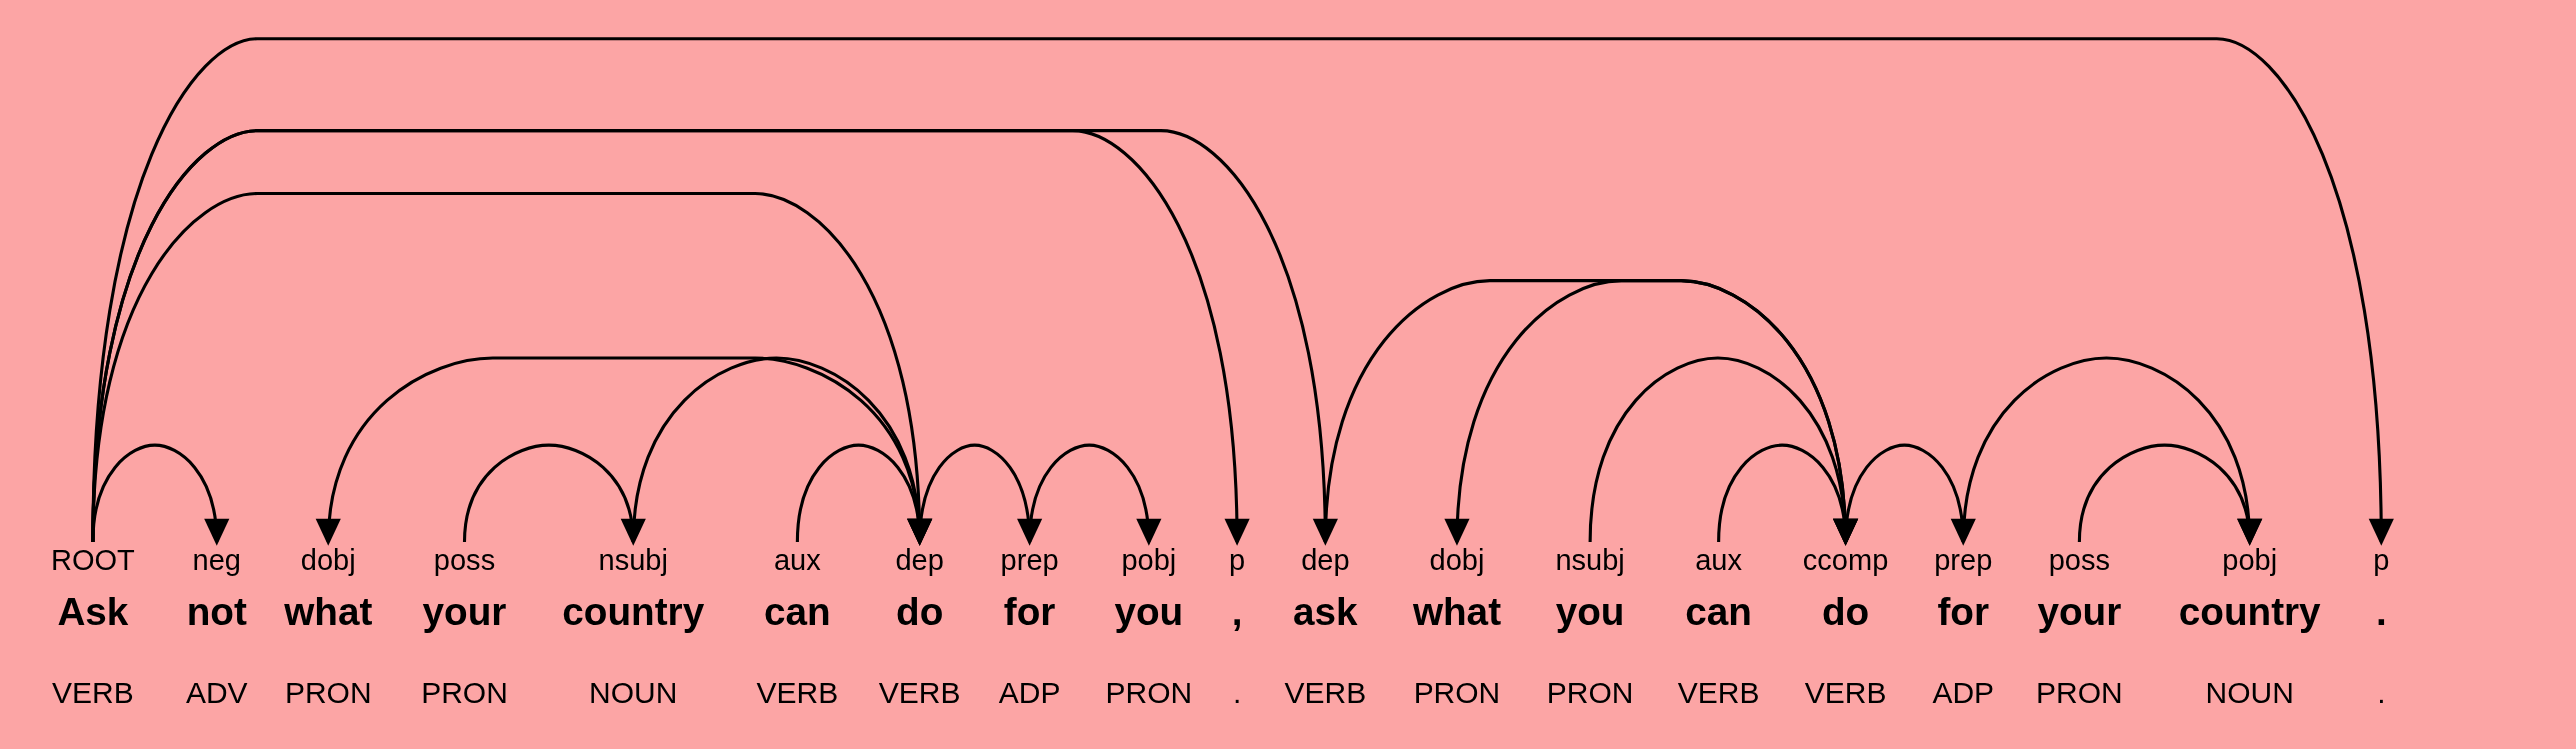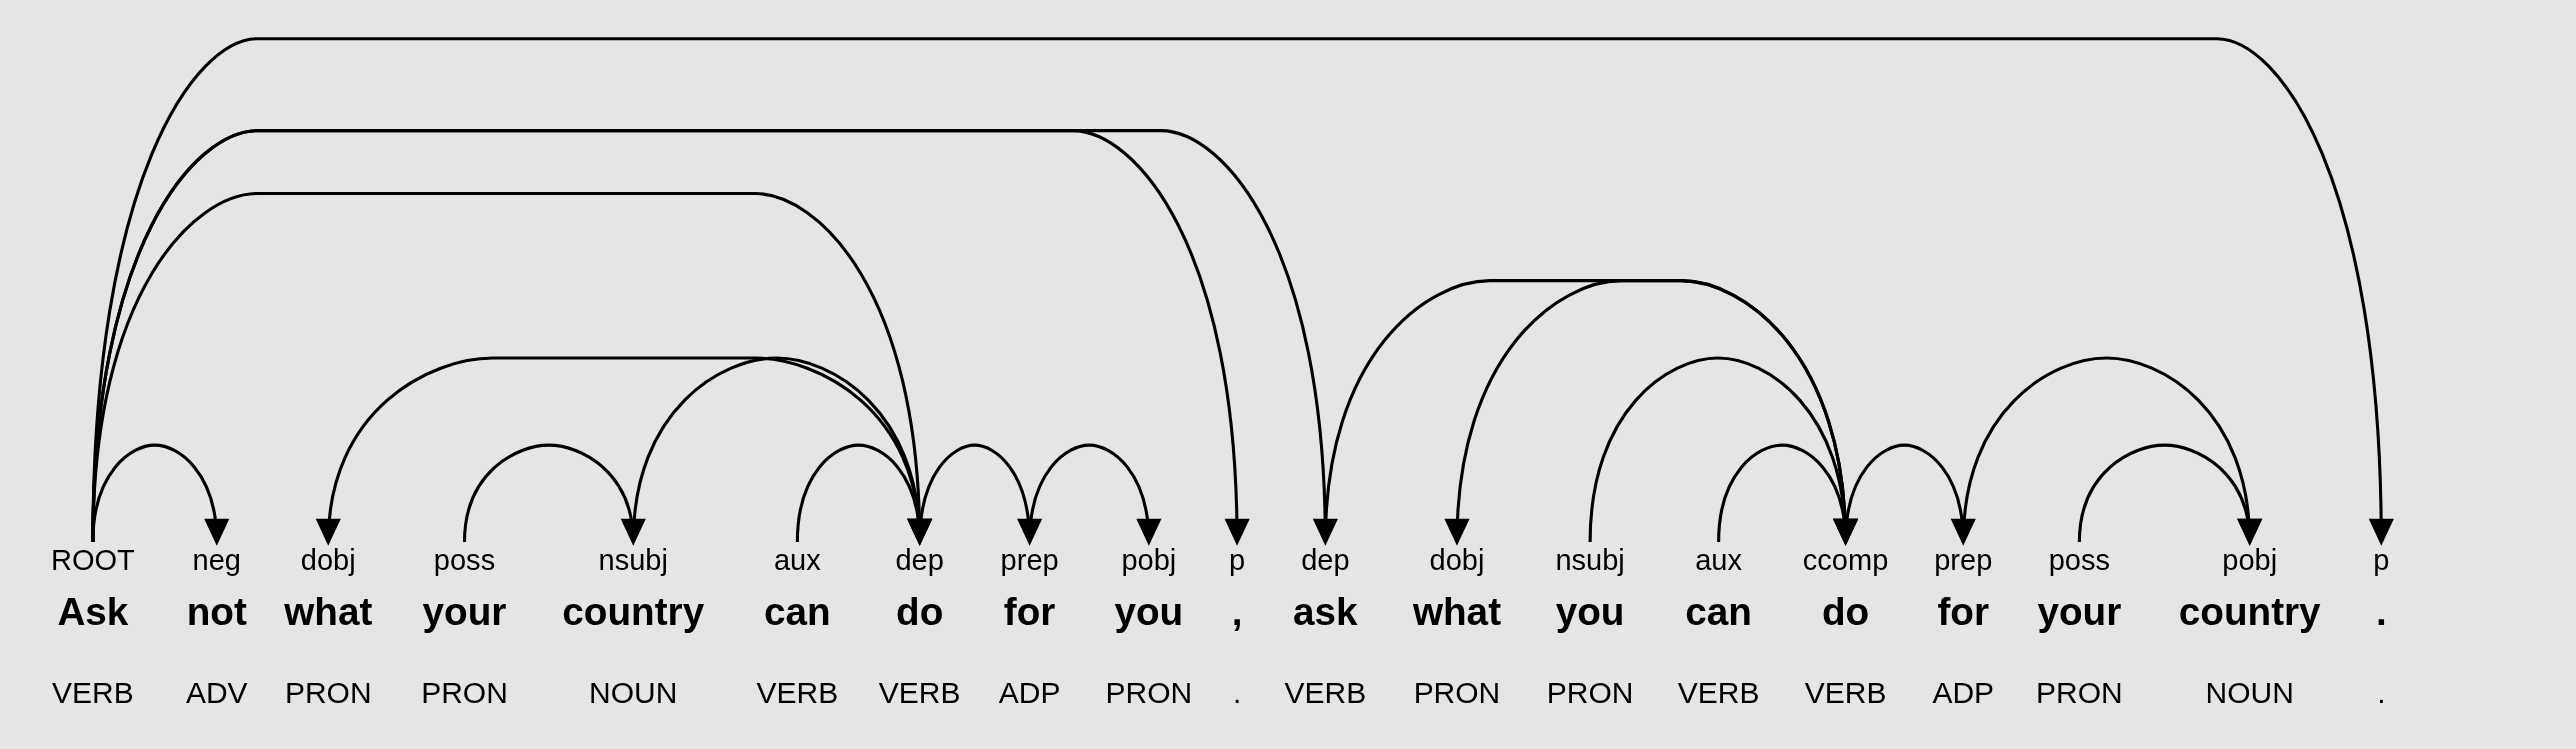--- a/index.html
+++ b/index.html
@@ -1,17 +1,17 @@
 <!DOCTYPE html>
 <html><head>
 <meta charset="utf-8">
 <style>
   html,body{margin:0;padding:0;background:#ffffff;}
   body{font-family:"Liberation Sans",sans-serif;}
-  #stage{position:relative;width:2576px;height:750px;background:#e5e5e5;overflow:hidden;}
+  #stage{position:relative;width:2576px;height:750px;background:#fca5a5;overflow:hidden;}
   #parse-svg{position:absolute;left:0;top:0;width:2576px;height:750px;}
   .arc-path{fill:none;stroke:#000000;stroke-width:3.2;}
   .arrow-head{fill:#000000;}
   .rel-label{font-family:"Liberation Sans",sans-serif;font-size:30px;fill:#000000;text-anchor:middle;}
   .word-text{font-family:"Liberation Sans",sans-serif;font-size:40px;font-weight:bold;fill:#000000;text-anchor:middle;}
   .pos-text{font-family:"Liberation Sans",sans-serif;font-size:31px;fill:#000000;text-anchor:middle;}
 </style>
 </head>
 <body>
 

